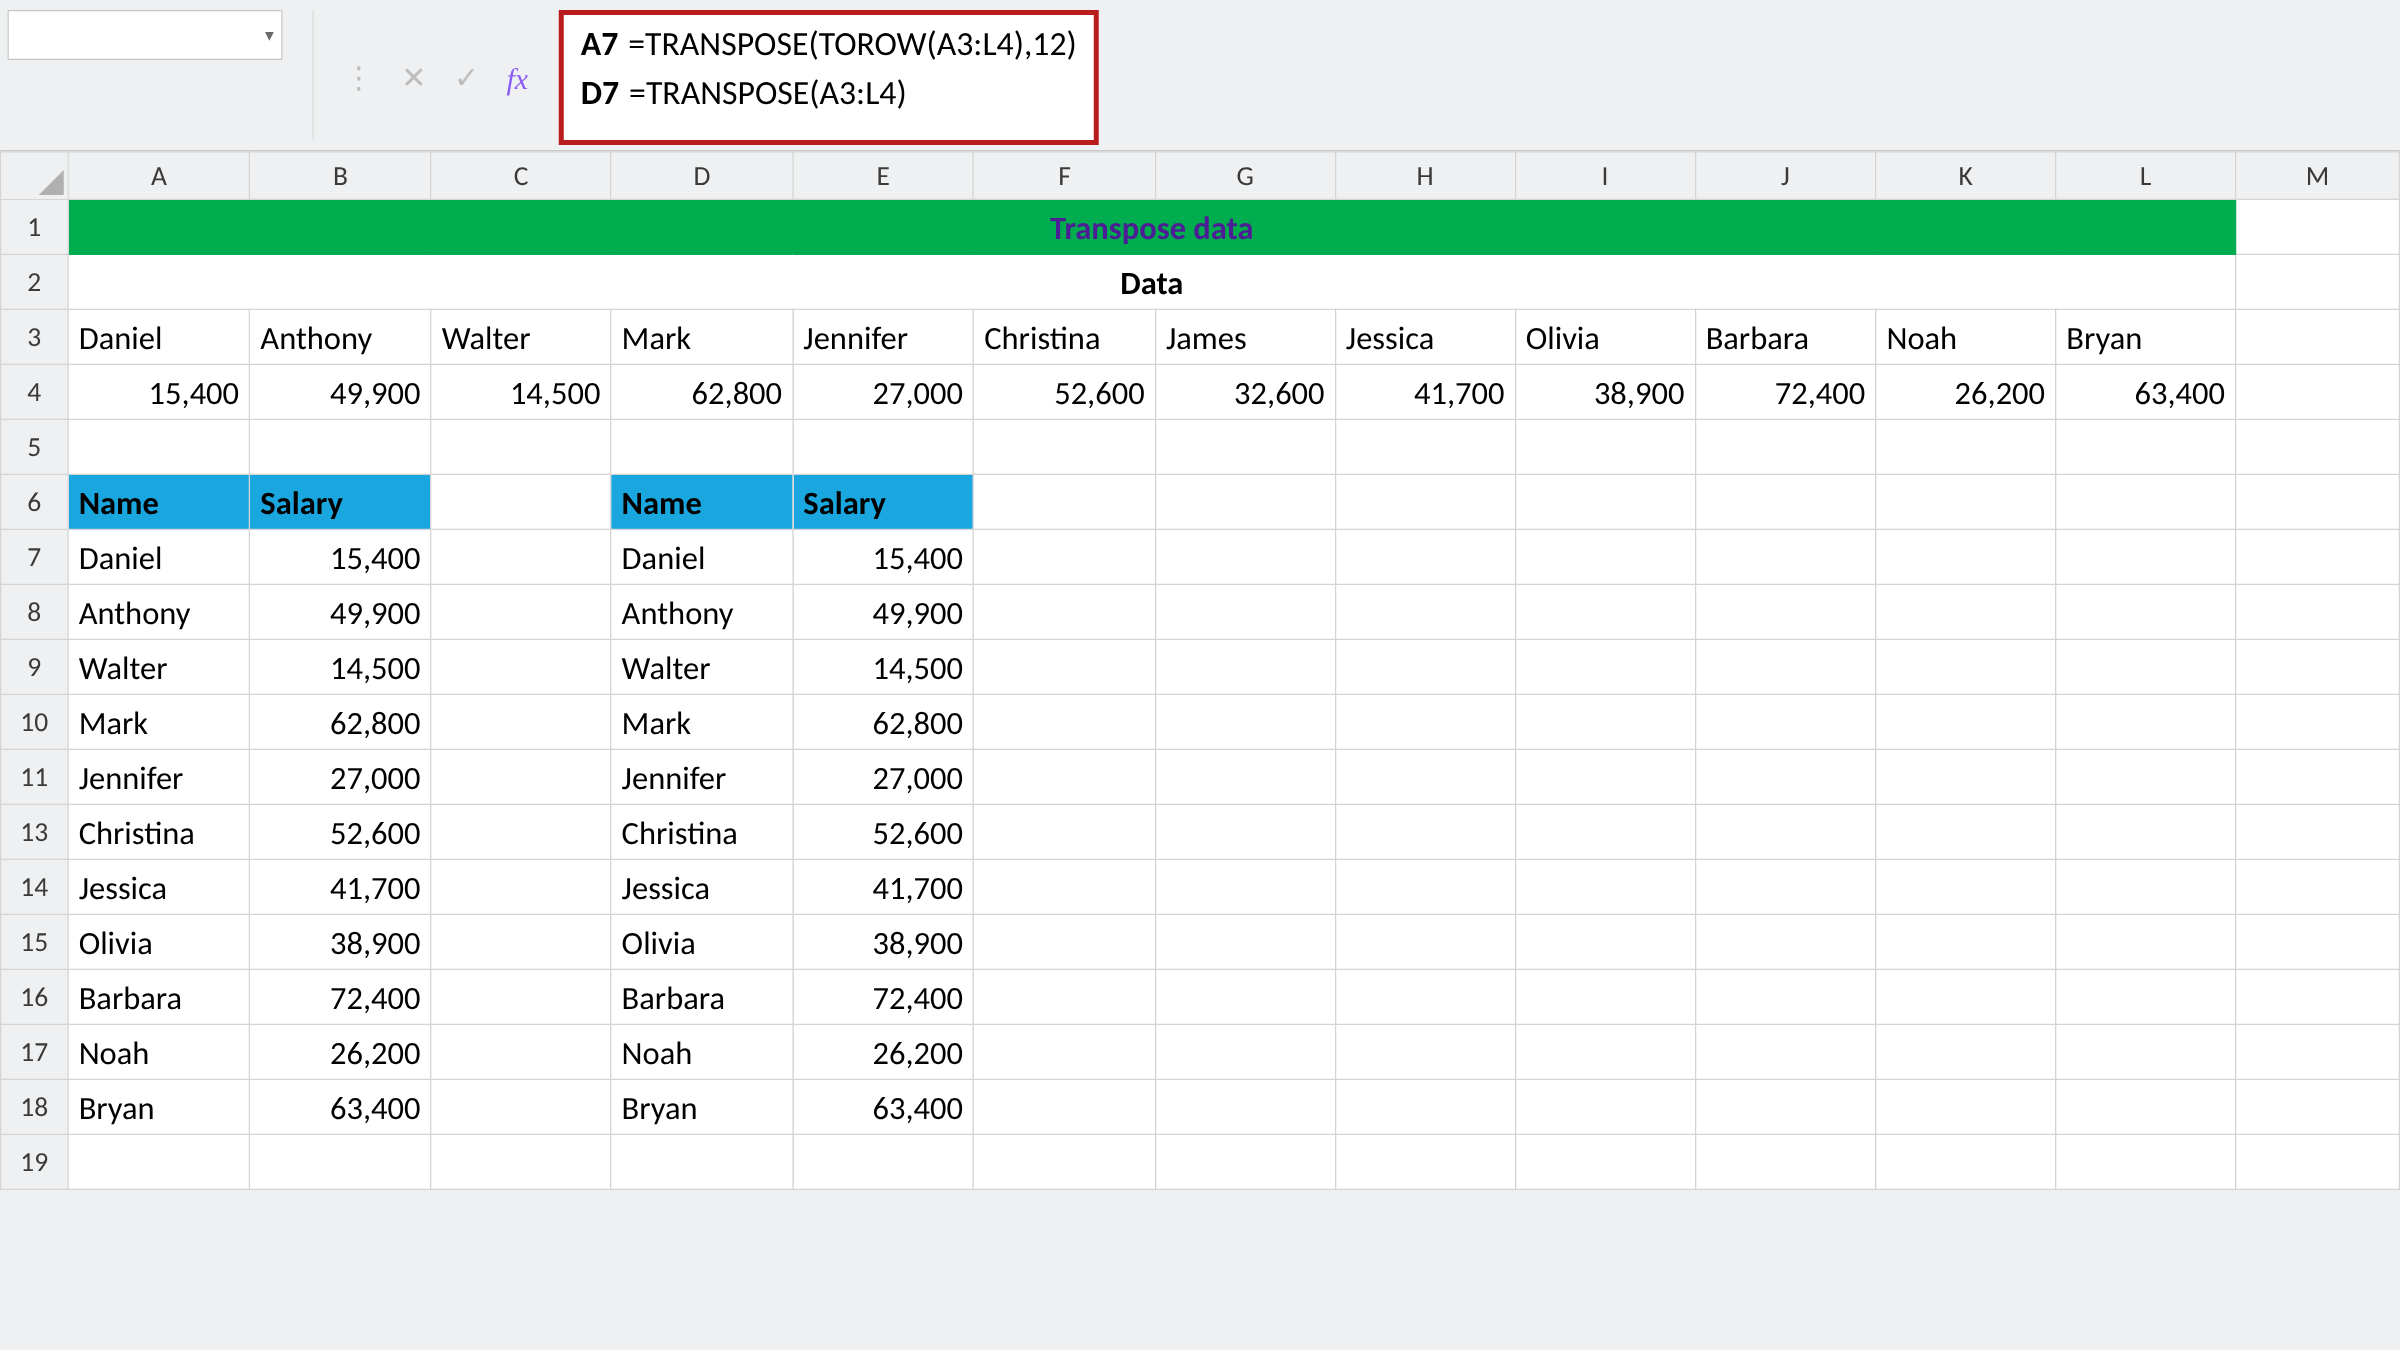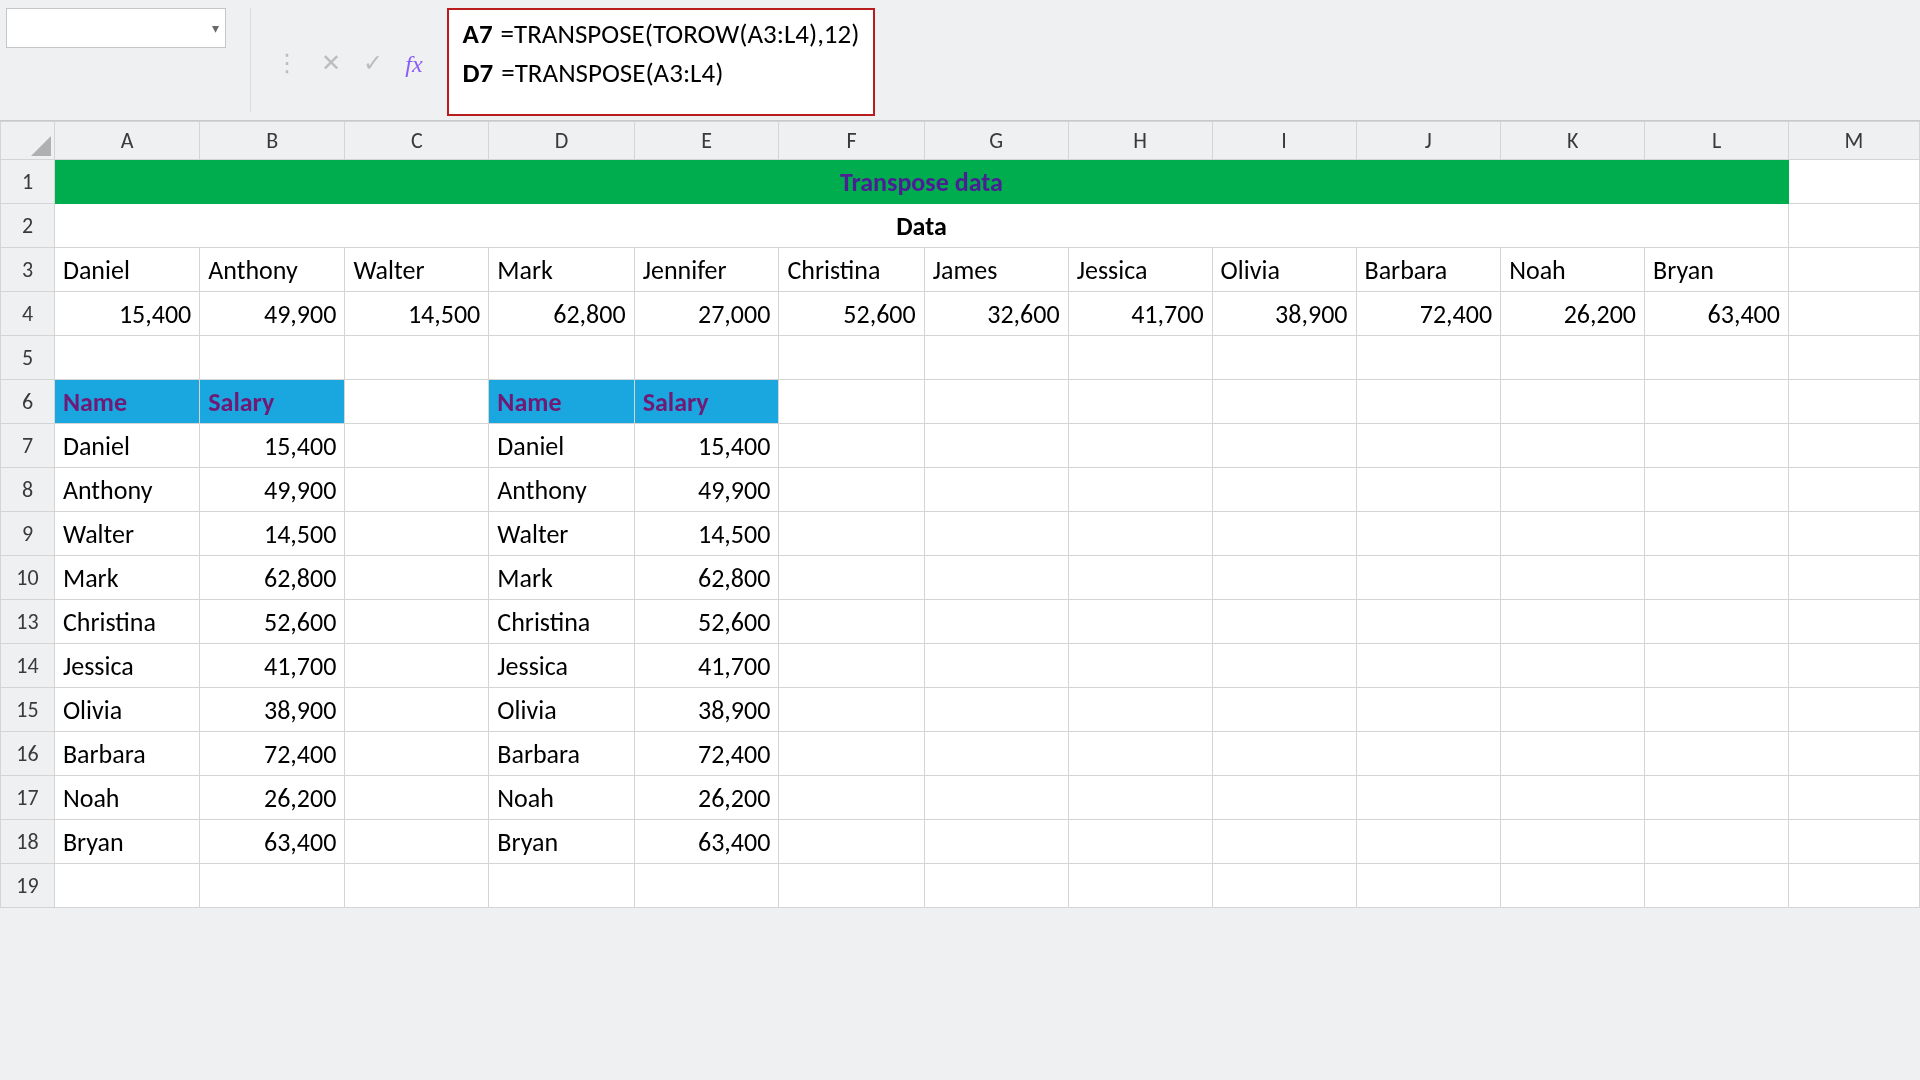--- a/index.html
+++ b/index.html
@@ -40,21 +40,21 @@
     width:1px; background:#dcdcdc; margin:4px 0;
   }
   .ctrlgroup {
     display:flex; gap:22px; align-items:center; color:#b4b4b4;
     padding-top:6px;
   }
   .ctrlgroup span { font-size:24px; line-height:1; }
   .fx { font-style: italic; font-family: "Times New Roman", serif; color:#8b5cf6; font-size:22px; padding-top:2px; }
   .fbox {
     background:#fff;
-    border:2px solid #b91c1c;
+    border:4px solid #b91c1c;
     padding:4px 14px 10px;
     flex: 0 0 auto;
     margin-top:4px;
   }
   .fline { display:flex; gap:8px; font-size:27px; line-height:1.45; }
   .fline .ref { font-weight:700; }
   .fline .form { white-space:pre; }
 
   
   .sheet {
@@ -108,21 +108,21 @@
   td.alL { text-align: left; }
   .greenTitle {
     background:#00ad4e !important;
     color:#4c1d95; font-weight:700; text-align:center !important;
     font-size:28px;
     border-color:#00ad4e !important;
   }
   .blackTitle { font-weight:700; text-align:center !important; font-size:28px;}
   .hdrCell {
     background:#1aa6df !important;
-    color:#701a75; font-weight:700;
+    color:#000000; font-weight:700;
     border-color:#d4d4d4 !important;
   }
   .hdrCell.alL { padding-left:8px;}
   .w108 { width:148px; }
   .wM  { width:138px; }
 
   
   .disabled { color:#bdbdbd; }
 </style>
 </head>
@@ -307,20 +307,36 @@
           <td></td>
           <td></td>
           <td></td>
           <td></td>
           <td></td>
           <td></td>
           <td></td>
           <td></td>
         </tr>
         <tr>
+          <th class="rowh">11</th>
+          <td class="alL">Jennifer</td>
+          <td class="alR">27,000</td>
+          <td></td>
+          <td class="alL">Jennifer</td>
+          <td class="alR">27,000</td>
+          <td></td>
+          <td></td>
+          <td></td>
+          <td></td>
+          <td></td>
+          <td></td>
+          <td></td>
+          <td></td>
+        </tr>
+        <tr>
           <th class="rowh">13</th>
           <td class="alL">Christina</td>
           <td class="alR">52,600</td>
           <td></td>
           <td class="alL">Christina</td>
           <td class="alR">52,600</td>
           <td></td>
           <td></td>
           <td></td>
           <td></td>

